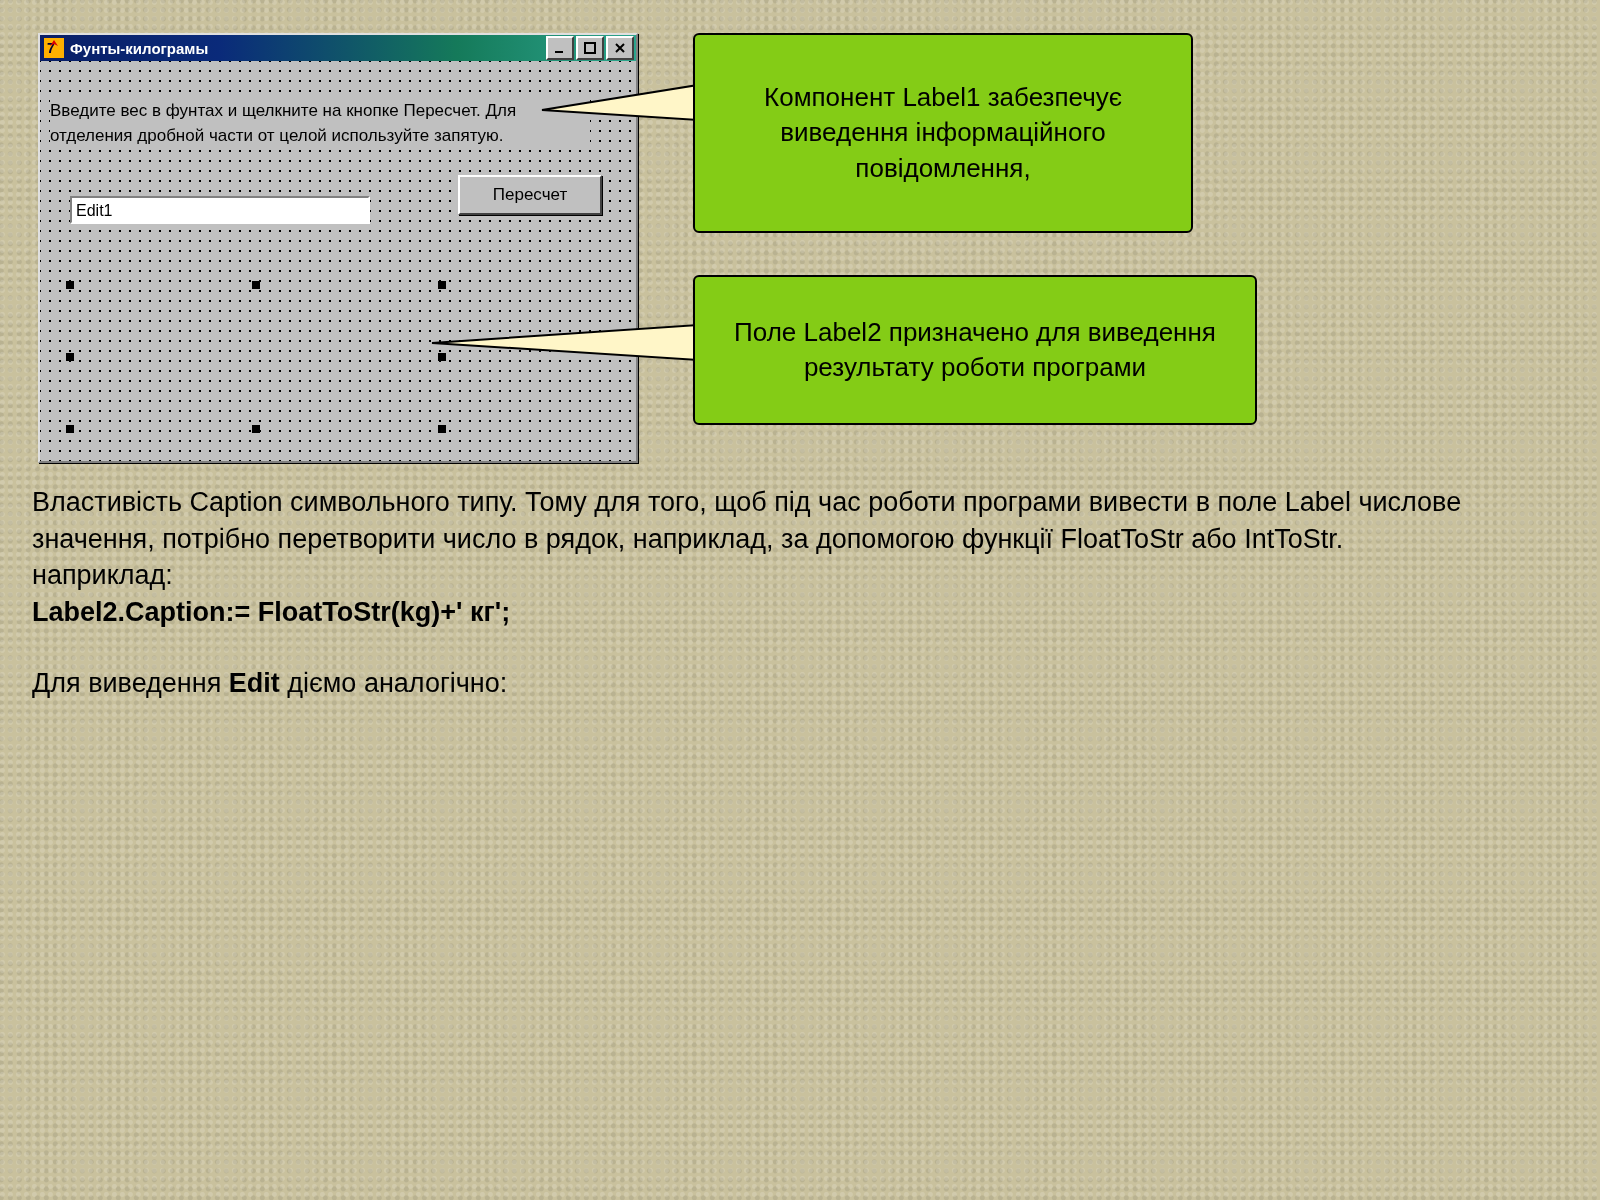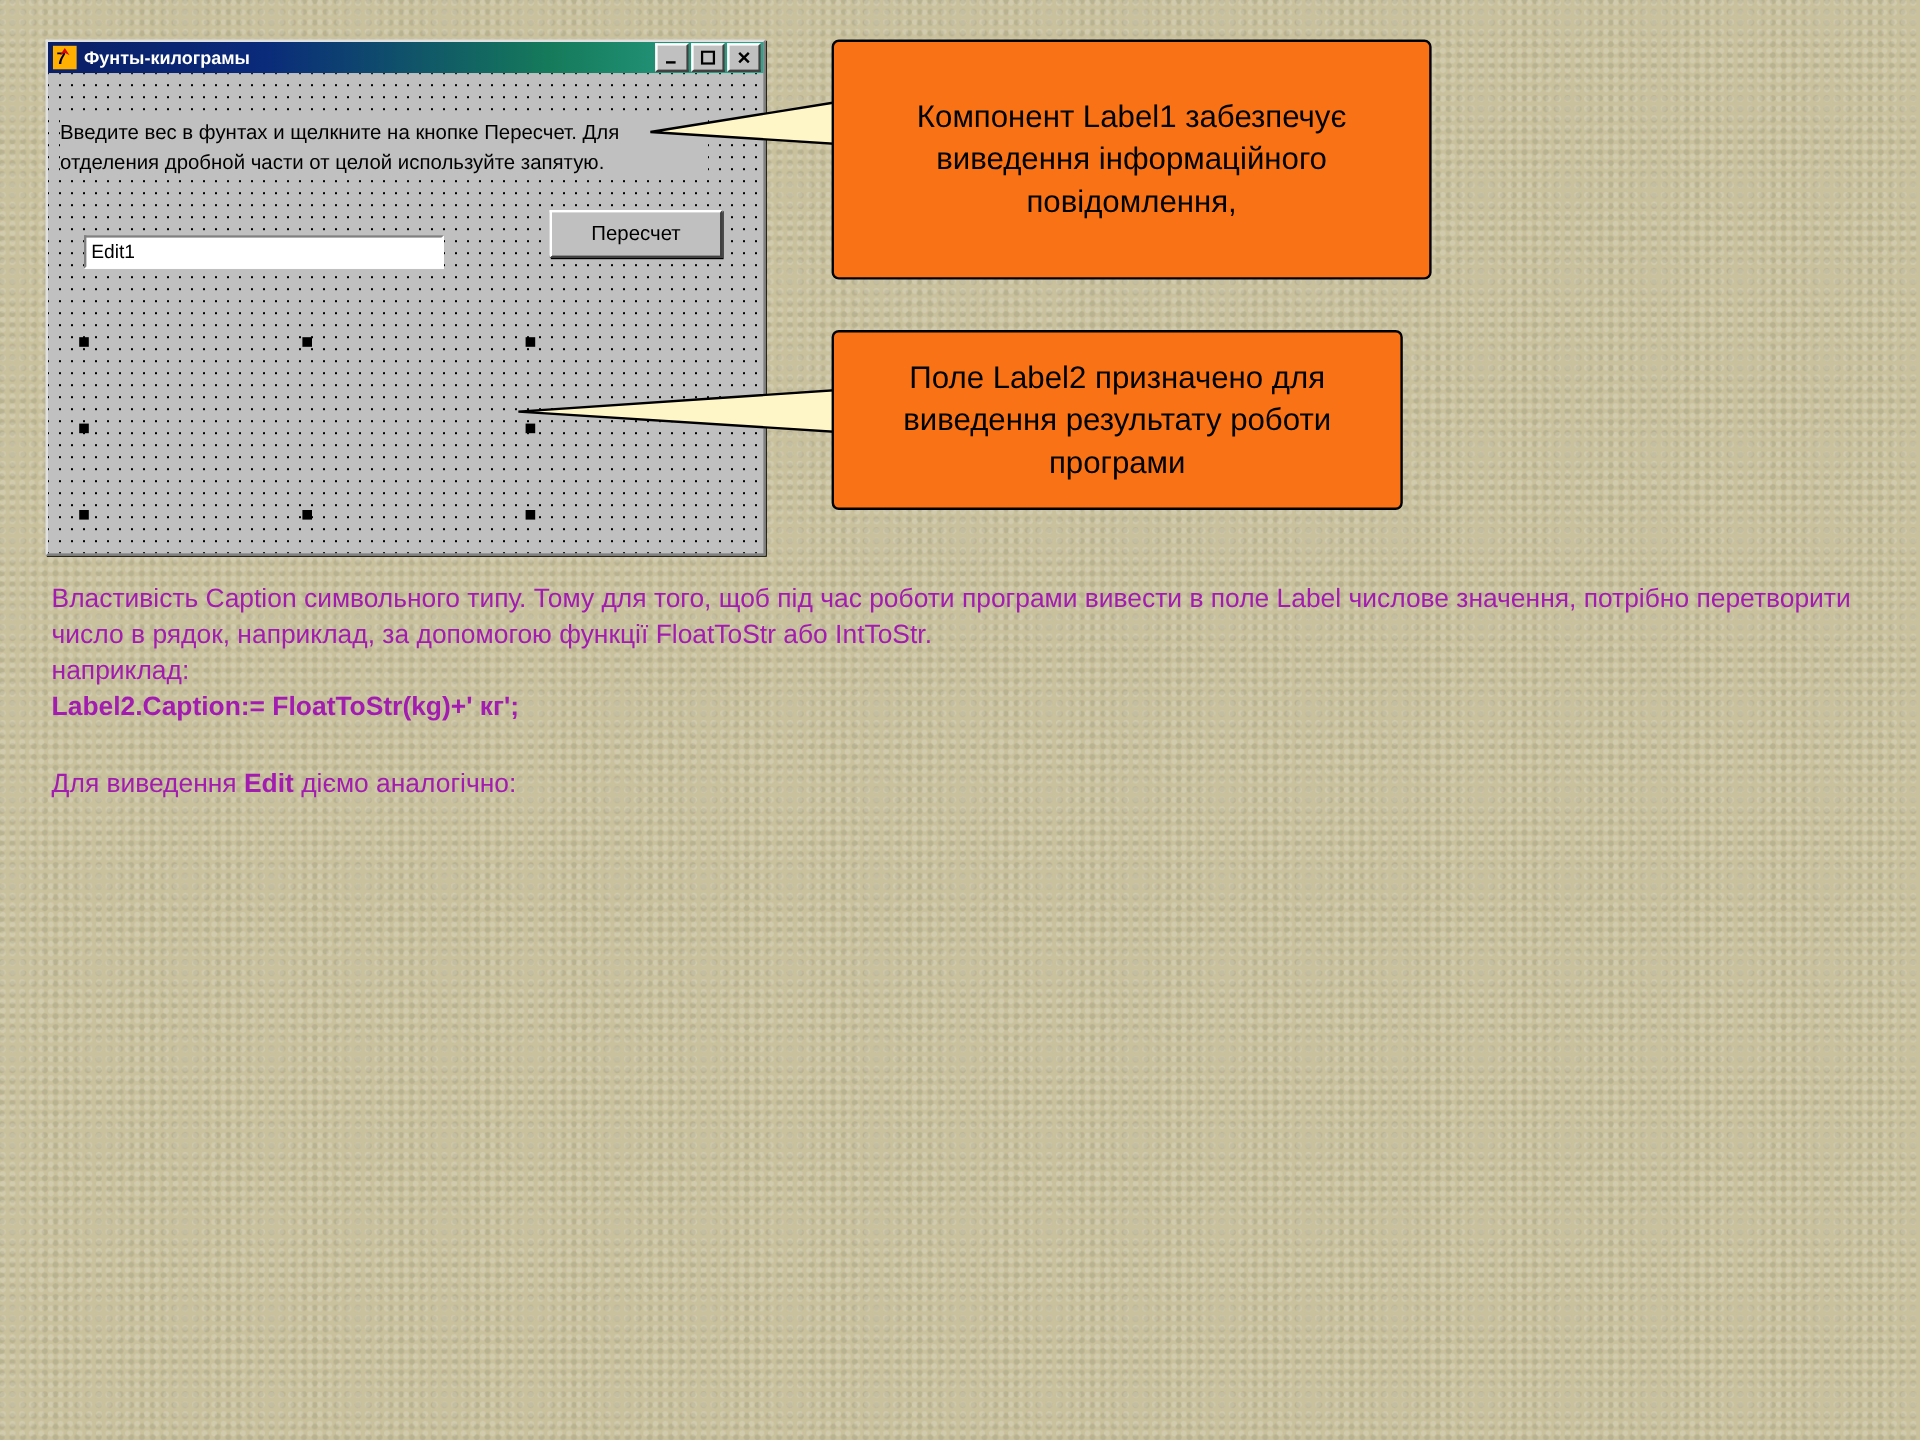--- a/index.html
+++ b/index.html
@@ -120,48 +120,48 @@
   
   .sel-handle {
     position: absolute;
     width: 8px; height: 8px;
     background: #000;
   }
 
   
   .callout {
     position: absolute;
-    background: #f97316;
+    background: #84cc16;
     border: 2px solid #000;
     border-radius: 6px;
     font-family: Arial, sans-serif;
     font-size: 26px;
     text-align: center;
     display: flex;
     align-items: center;
     justify-content: center;
     padding: 12px 18px;
     box-sizing: border-box;
     line-height: 1.35;
   }
   .callout-tail {
     position: absolute;
     overflow: visible;
   }
 
   
   .body-text {
     position: absolute;
-    left: 43px;
+    left: 32px;
     top: 484px;
     right: 28px;
     font-family: Arial, sans-serif;
-    font-size: 22px;
+    font-size: 27px;
     line-height: 1.36;
-    color: #a21caf;
+    color: #000000;
   }
   .body-text .bold { font-weight: bold; }
 </style>
 </head>
 <body>
 
 <div class="delphi-window">
   <div class="titlebar">
     <span class="app-icon">
       <svg viewBox="0 0 20 20">
@@ -210,21 +210,21 @@
 <svg class="callout-tail" style="left:540px; top:60px; width:160px; height:80px;">
   <polygon points="158,25 158,60 2,50" fill="#fff6c8" stroke="#000" stroke-width="2"></polygon>
 </svg>
 <div class="callout" style="left:693px; top:33px; width:500px; height:200px;">
   <span>Компонент Label1 забезпечує виведення інформаційного повідомлення,</span>
 </div>
 
 <svg class="callout-tail" style="left:430px; top:305px; width:270px; height:80px;">
   <polygon points="268,20 268,55 2,38" fill="#fff6c8" stroke="#000" stroke-width="2"></polygon>
 </svg>
-<div class="callout" style="left:693px; top:275px; width:476px; height:150px;">
+<div class="callout" style="left:693px; top:275px; width:564px; height:150px;">
   <span>Поле Label2 призначено для виведення результату роботи програми</span>
 </div>
 
 <div class="body-text">
   <div>Властивість Caption символьного типу. Тому для того, щоб під час роботи програми вивести в поле Label числове значення, потрібно перетворити число в рядок, наприклад, за допомогою функції FloatToStr або IntToStr.</div>
   <div>наприклад:</div>
   <div class="bold">Label2.Caption:= FloatToStr(kg)+' кг';</div>
   <div style="height:34px;"></div>
   <div>
     <span>Для виведення </span><span class="bold">Edit</span><span> діємо аналогічно:</span>

